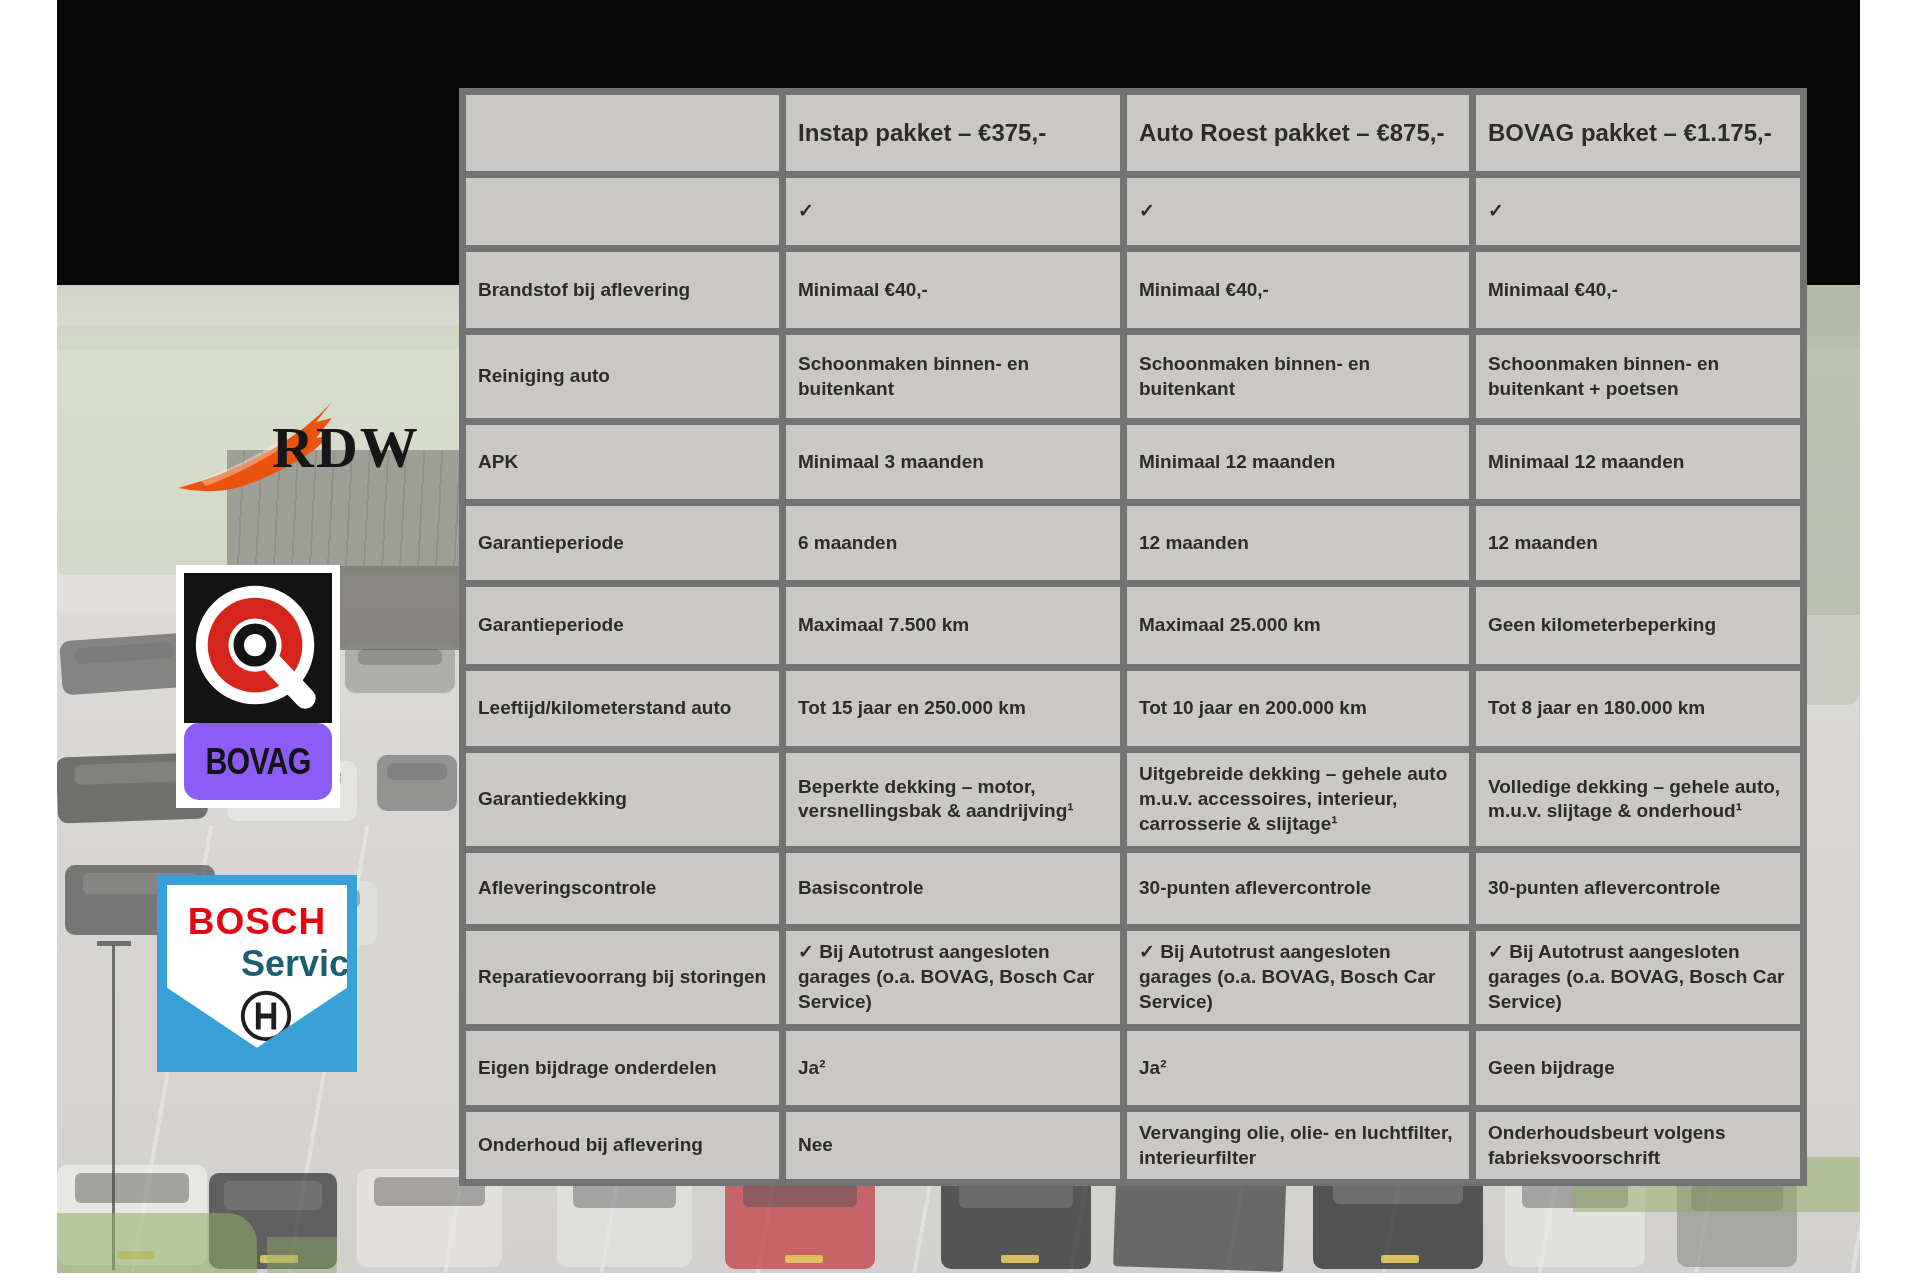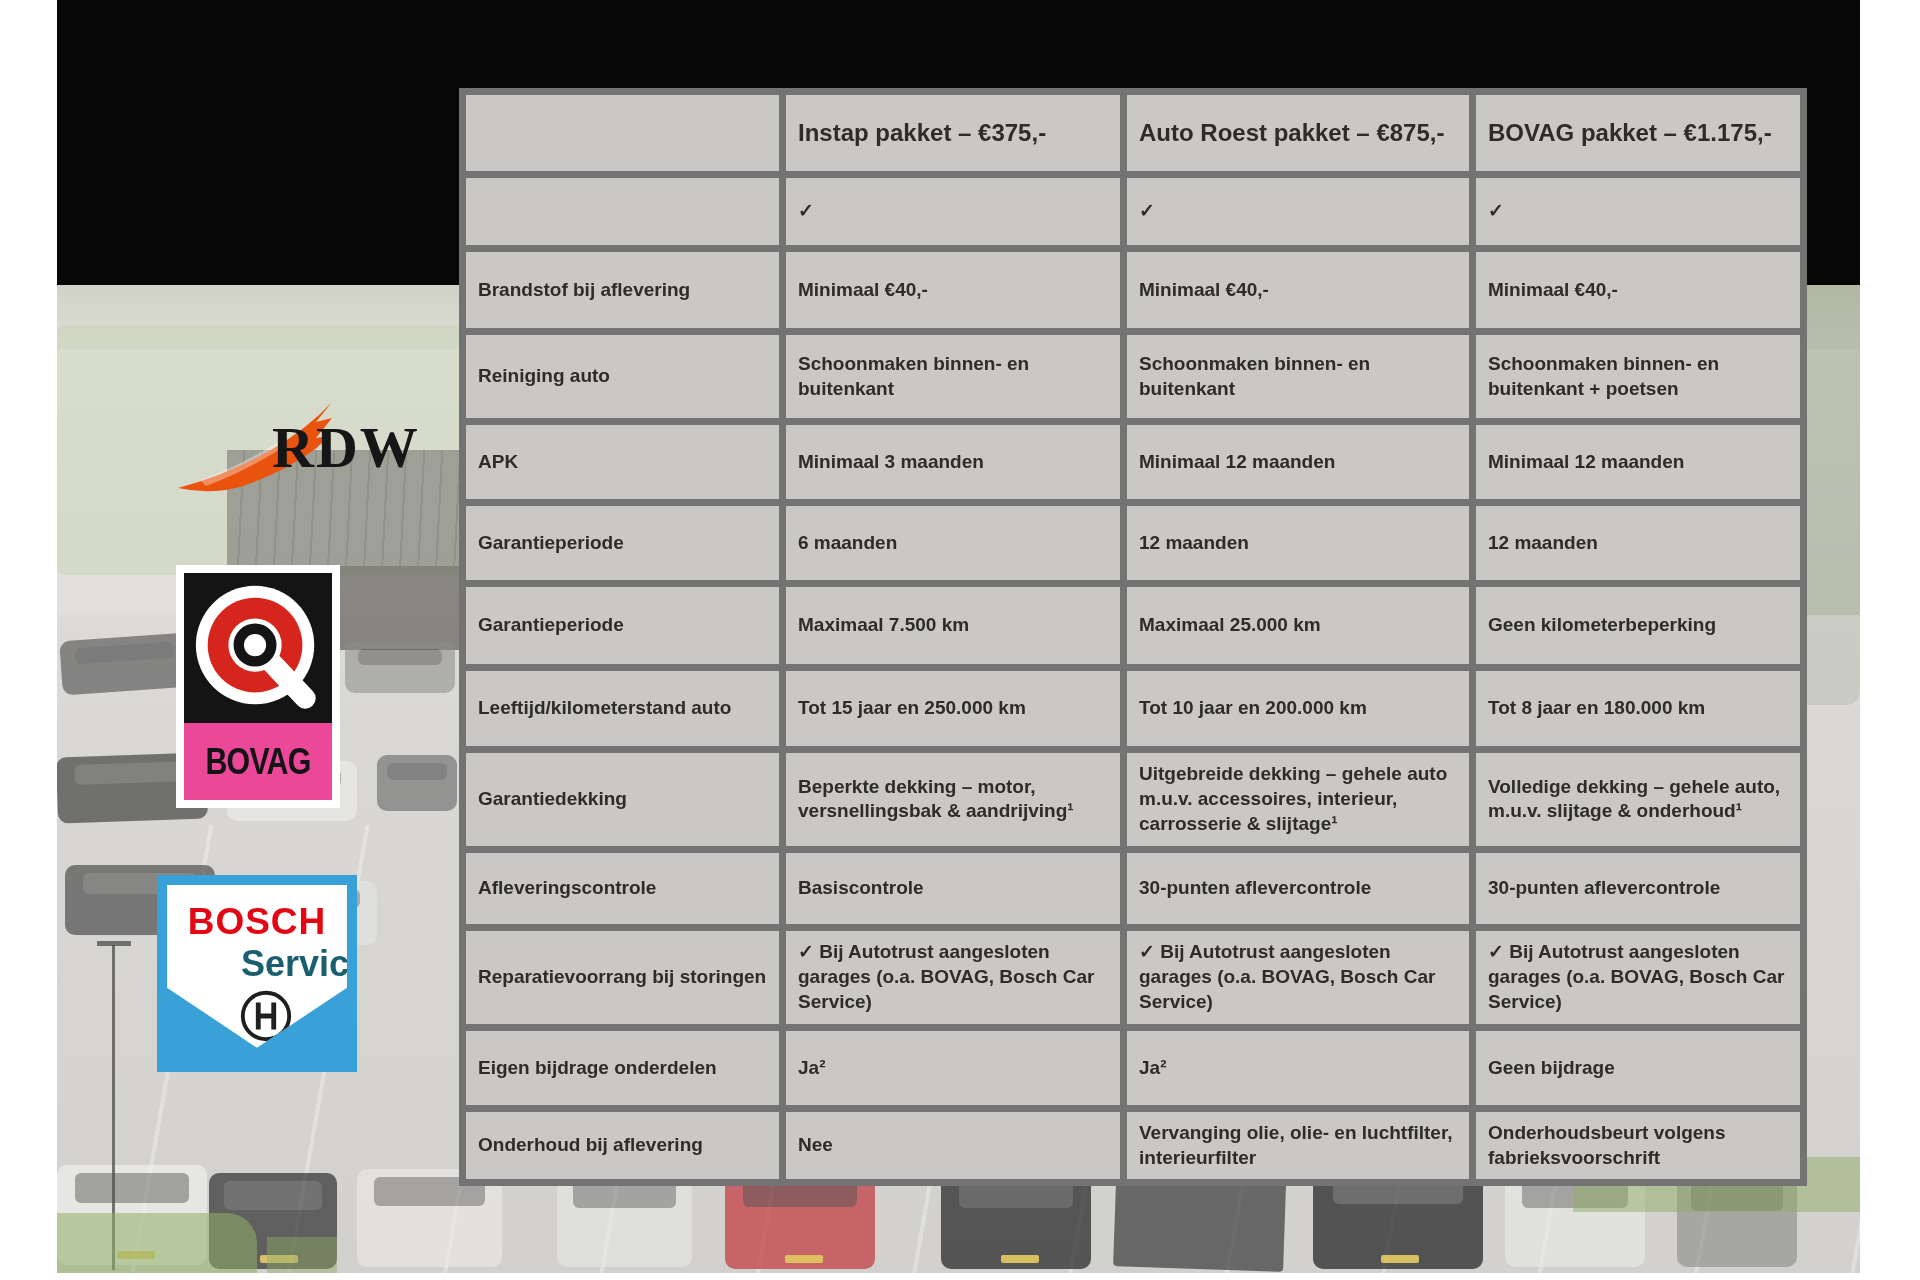--- a/index.html
+++ b/index.html
@@ -29,22 +29,22 @@
   #brand-box{position:absolute;left:57px;top:0;width:408px;height:386px;background:#070707;z-index:6;}
   #brand-name{position:absolute;left:0;top:320px;width:100%;text-align:center;color:#f2f2f2;
               font-size:40px;font-weight:bold;letter-spacing:4px;}
 
   
   #rdw{position:absolute;left:100px;top:396px;width:310px;height:105px;z-index:8;text-align:center;}
   #rdw-text{position:absolute;left:172px;top:18px;font-family:"Liberation Serif",serif;font-weight:bold;
             font-size:58px;color:#161616;letter-spacing:2px;}
   #bovag{position:absolute;left:176px;top:565px;width:164px;height:243px;background:#ffffff;padding:0;z-index:8;}
   #bovag-black{position:absolute;left:8px;top:8px;width:148px;height:150px;background:#141414;}
-  #bovag-yellow{position:absolute;left:8px;top:158px;width:148px;height:77px;background:#ec4899;
-                display:flex;align-items:center;justify-content:center;}
+  #bovag-yellow{position:absolute;left:8px;top:158px;width:148px;height:77px;background:#8b5cf6;
+                display:flex;align-items:center;justify-content:center;border-radius:15px;}
   #bovag-word{font-size:37px;font-weight:bold;color:#141414;letter-spacing:-1px;transform:scaleX(.82);}
   #bosch{position:absolute;left:157px;top:875px;width:200px;height:197px;background:#3aa0d8;z-index:8;}
   #bosch-white{position:absolute;left:10px;top:10px;width:180px;height:177px;background:#ffffff;
                clip-path:polygon(0 0,100% 0,100% 58%,50% 92%,0 58%);}
   #bosch-word{position:absolute;left:0;top:16px;width:100%;text-align:center;color:#e30613;
               font-size:37px;font-weight:bold;letter-spacing:1px;}
   #bosch-service{position:absolute;left:0;top:58px;width:100%;text-align:center;color:#1a5f70;
                  font-size:36px;font-weight:bold;margin-left:48px;}
   #bosch-symbol{position:absolute;left:70px;top:102px;}
 

